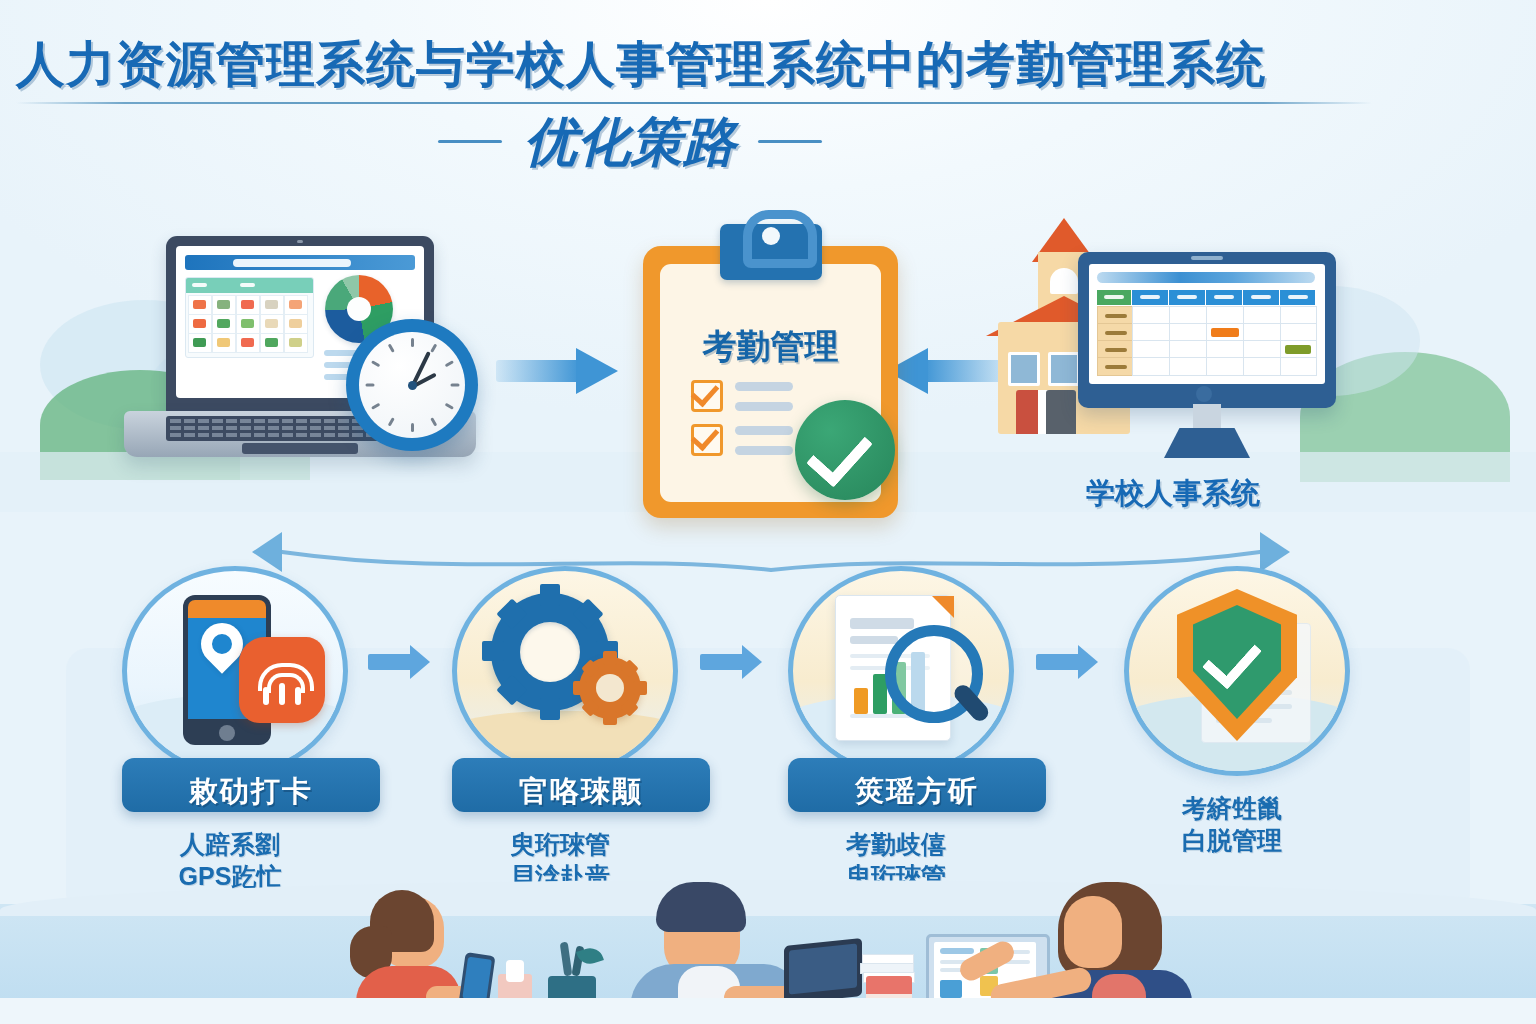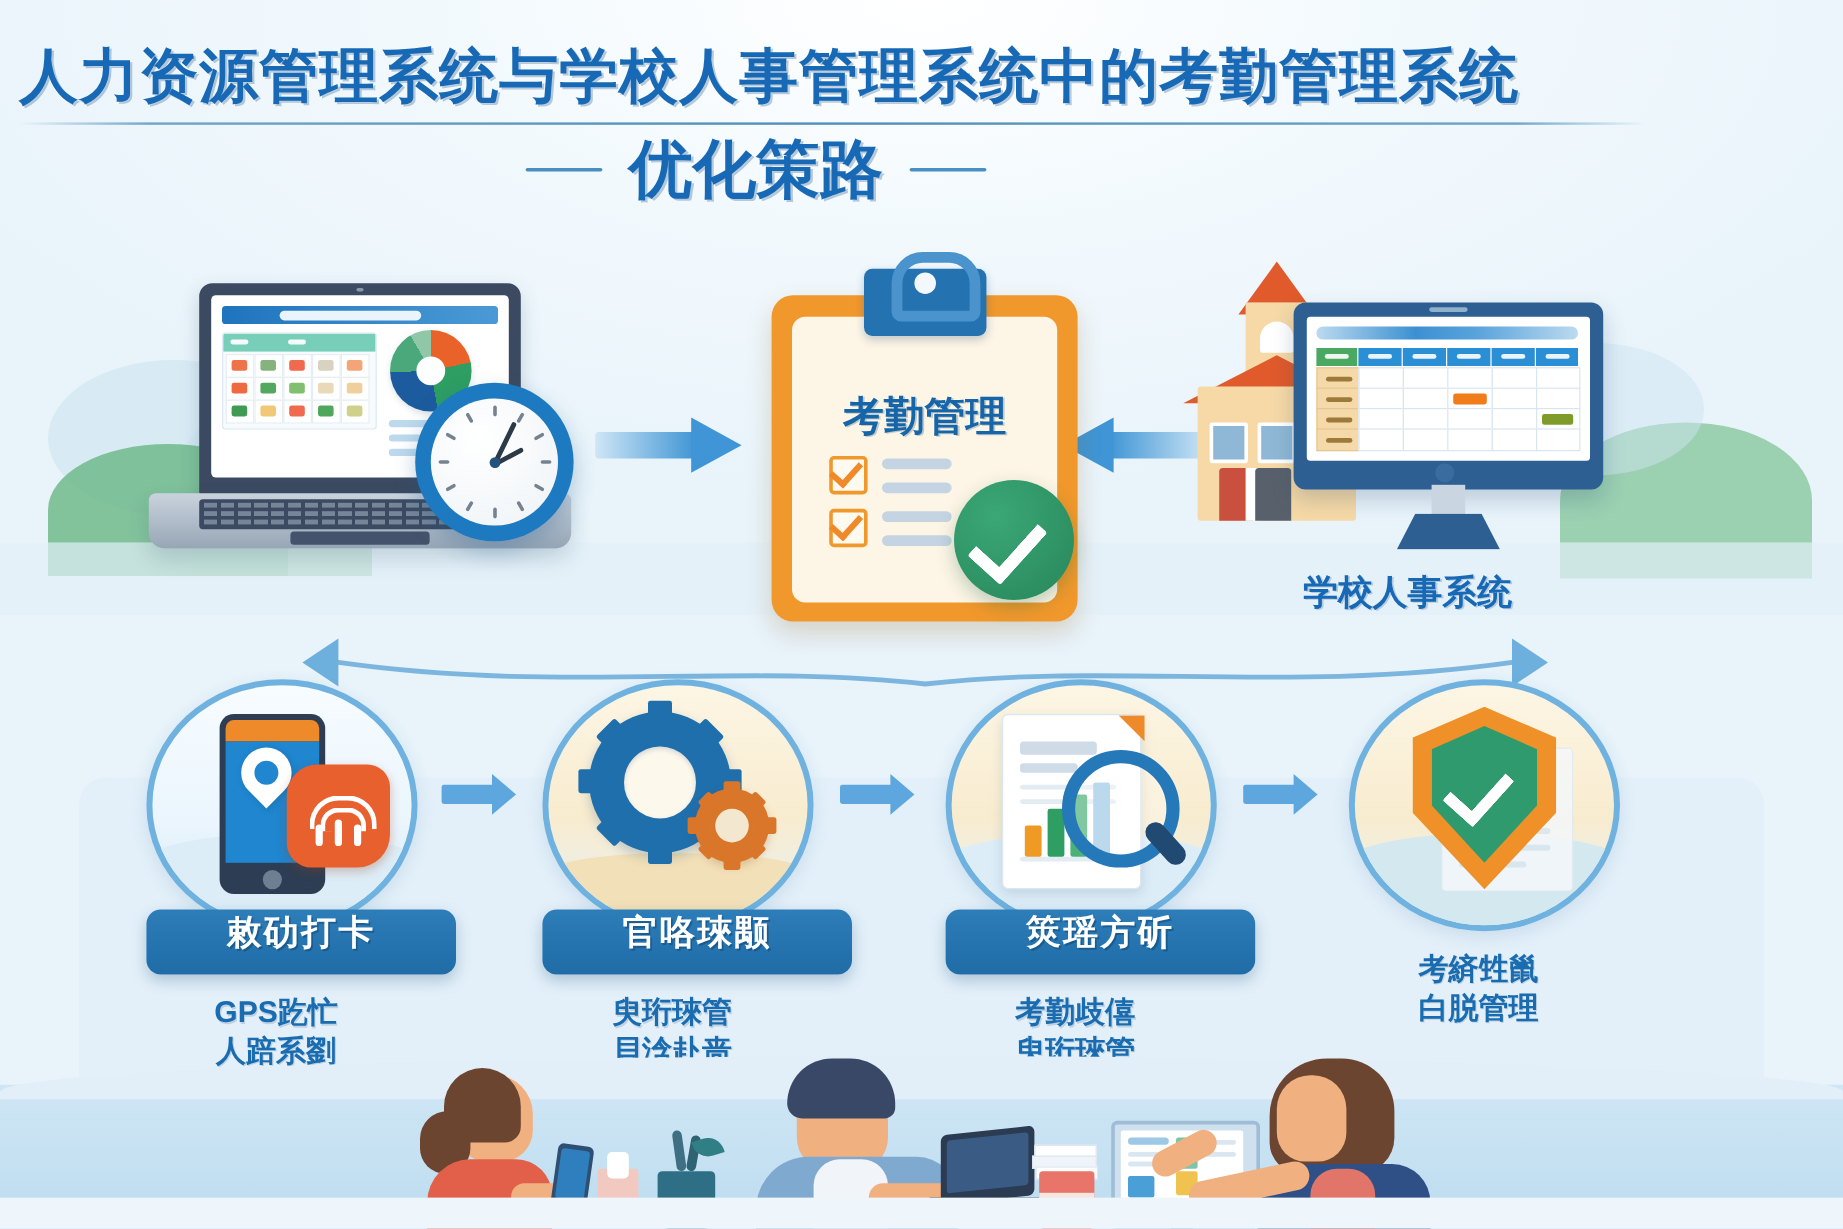--- a/index.html
+++ b/index.html
@@ -22,21 +22,21 @@
   #main-title{
     font-size:49px;font-weight:bold;letter-spacing:1px;
     color:#1769b5;
     text-shadow:2px 2px 0 rgba(18,74,128,.28), 0 1px 0 #fff;
     white-space:nowrap;line-height:1.08;
   }
   #title-rule{
     width:1356px;height:2px;margin:11px auto 0;
     background:linear-gradient(90deg,rgba(120,170,205,0) 0%,#6fa5c9 8%,#4f8fbb 50%,#6fa5c9 92%,rgba(120,170,205,0) 100%);
   }
-  #sub-row{margin-top:11px;display:flex;align-items:center;justify-content:center;gap:22px;}
+  #sub-row{margin-top:11px;display:flex;align-items:center;justify-content:center;gap:22px;font-style:italic;}
   .sub-dash{width:64px;height:3px;background:#2a7bb8;border-radius:2px;opacity:.85;}
   #sub-title{
     font-size:53px;font-weight:bold;color:#1769b5;
     text-shadow:2px 2px 0 rgba(18,74,128,.28);
     line-height:1;
   }
 
   
   .cloud{position:absolute;background:#cfe6f2;border-radius:50%;opacity:.65;}
   .hill{position:absolute;border-radius:50% 50% 0 0;}
@@ -174,21 +174,21 @@
   }
   .circle.lightblue{background:linear-gradient(180deg,#f7fcff 0%,#eaf5fd 58%,#d6ebf8 100%);}
   .circle.cream{background:linear-gradient(180deg,#fdf6e5 0%,#f8eccf 55%,#e6f0f6 100%);}
   .circle-ground{position:absolute;left:-10%;bottom:0;width:120%;height:38%;background:#dcedf7;border-radius:46% 46% 0 0;}
   .circle-sand{position:absolute;left:-10%;bottom:0;width:120%;height:30%;background:#f2e0b8;border-radius:46% 46% 0 0;}
 
   .pill{
     position:relative;margin:-18px auto 0;width:258px;height:54px;
     background:linear-gradient(180deg,#2d7db9,#1f6ca6);
     border-radius:12px;box-shadow:0 5px 12px rgba(25,80,130,.28);
-    display:flex;align-items:flex-start;justify-content:center;
+    display:flex;align-items:flex-end;justify-content:center;
   }
   .pill span{
     font-size:29px;font-weight:bold;color:#ffffff;letter-spacing:2px;
     text-shadow:1.5px 1.5px 0 rgba(10,55,95,.4);white-space:nowrap;
   }
   .desc{
     margin-top:16px;text-align:center;font-size:25px;font-weight:bold;
     color:#1a6cb0;line-height:1.28;text-shadow:1px 1px 0 rgba(20,80,130,.18);
   }
 
@@ -487,22 +487,22 @@
         <div class="fp-a" style="left:28px;top:36px;width:30px;height:16px;border-radius:15px 15px 0 0;"></div>
         <div style="position:absolute;left:40px;top:46px;width:6px;height:22px;background:#fff;border-radius:3px;"></div>
         <div style="position:absolute;left:24px;top:50px;width:6px;height:18px;background:#fff;border-radius:3px;"></div>
         <div style="position:absolute;left:56px;top:50px;width:6px;height:18px;background:#fff;border-radius:3px;"></div>
       </div>
     </div>
     <div class="pill">
       <span>敕劯打卡</span>
     </div>
     <div class="desc">
+      <div>人踣系劉</div>
       <div>GPS趷忙</div>
-      <div>人踣系劉</div>
     </div>
   </div>
 
   <div class="abs steparrow" style="left:368px;width:62px;">
     <div class="sa-tail" style="left:0;width:44px;"></div>
     <div class="sa-head" style="left:42px;"></div>
   </div>
 
   <div class="abs step" style="left:452px;">
     <div class="circle cream">

